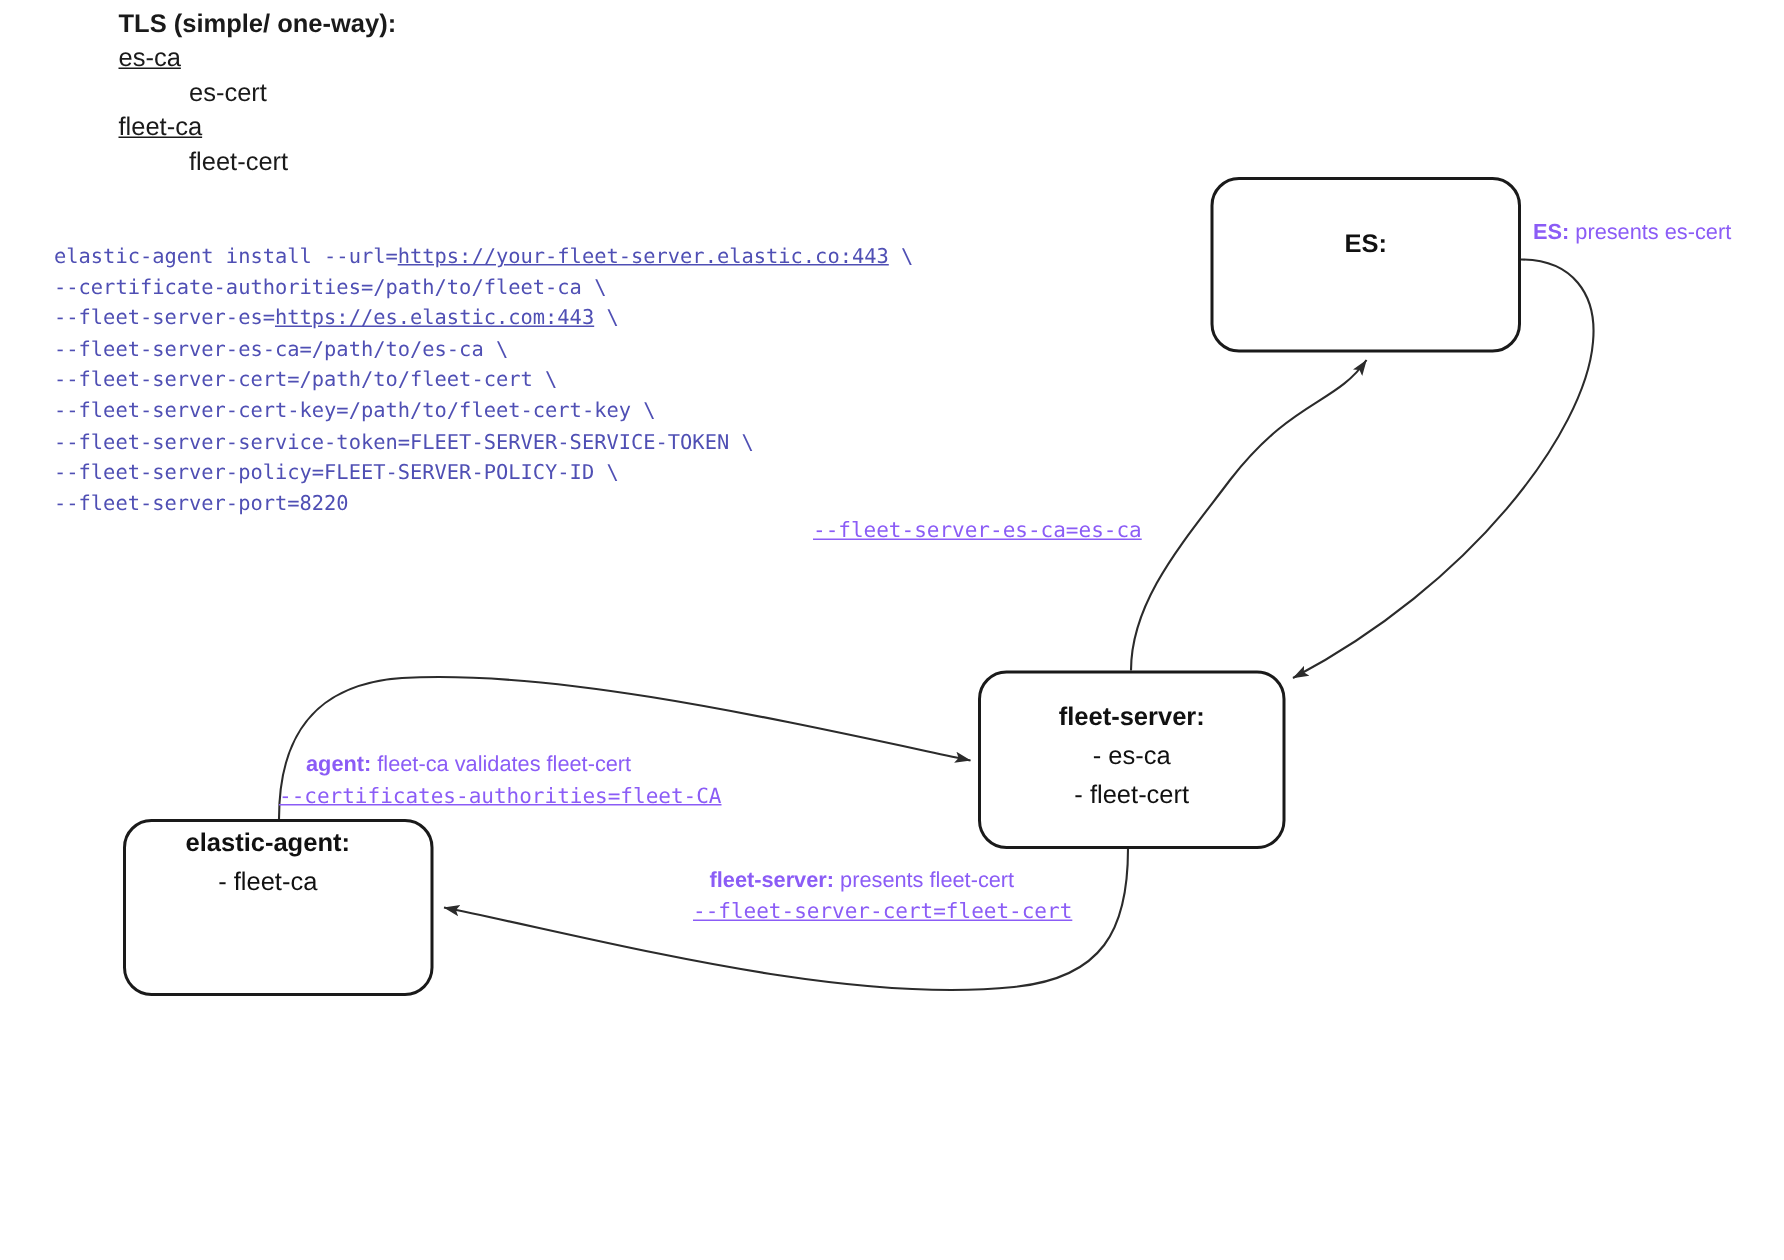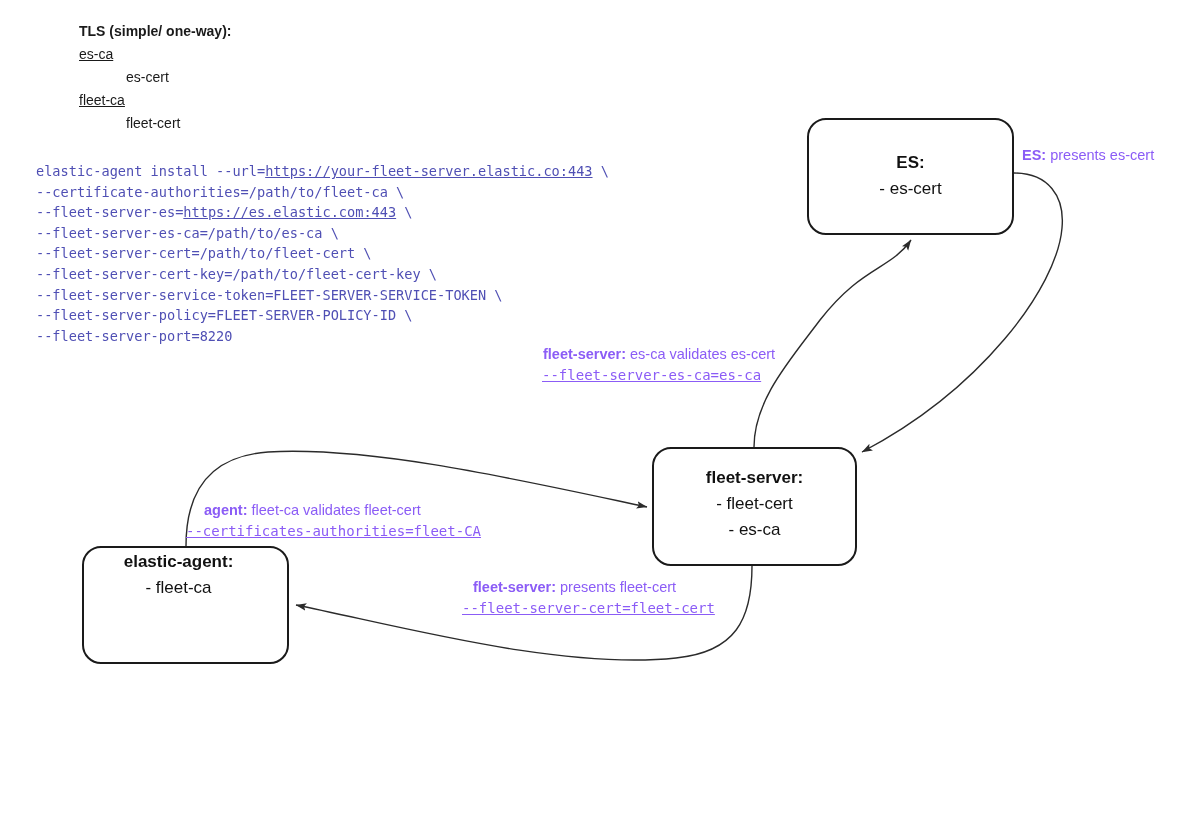--- a/index.html
+++ b/index.html
@@ -15,23 +15,23 @@
     overflow: hidden;
     font-family: "Liberation Sans", sans-serif;
     color: #111111;
     -webkit-font-smoothing: antialiased;
   }
 
   
   #legend {
     position: absolute;
     left: 79px;
-    top: 20px;
+    top: 4px;
     width: 320px;
-    font-size: 14px;
+    font-size: 17px;
     line-height: 23px;
     color: #1a1a1a;
   }
   #legend .legend-title {
     font-weight: bold;
   }
   #legend .indent-1 { padding-left: 0px; text-decoration: underline; }
   #legend .indent-2 { padding-left: 8px; margin-left: 39px; }
 
   
@@ -139,40 +139,38 @@
 
   <path d="M 1014,173 C 1048,173 1065,196 1062,228 C 1057,288 980,390 862,452" fill="none" stroke="#2b2b2b" stroke-width="1.4" marker-end="url(#arrowhead)"></path>
 
   <path d="M 186,546 C 186,490 210,456 268,452 C 372,446 520,480 647,507" fill="none" stroke="#2b2b2b" stroke-width="1.4" marker-end="url(#arrowhead)"></path>
 
   <path d="M 752,566 C 752,620 735,652 676,658 C 560,670 400,626 296,605" fill="none" stroke="#2b2b2b" stroke-width="1.4" marker-end="url(#arrowhead)"></path>
 </svg>
 
 <div class="node-label" id="node-es-label">
   <span class="node-title">ES:</span>
-  <span class="node-item">- es-cert</span>
 </div>
 
 <div class="node-label" id="node-fleet-label">
   <span class="node-title">fleet-server:</span>
+  <span class="node-item">- es-ca</span>
   <span class="node-item">- fleet-cert</span>
-  <span class="node-item">- es-ca</span>
 </div>
 
 <div class="node-label" id="node-agent-label">
   <span class="node-title">elastic-agent:</span>
   <span class="node-item">- fleet-ca</span>
 </div>
 
 <div class="edge-label" id="label-es-presents">
   <span class="lbl-line"><span class="lbl-bold">ES:</span><span> presents es-cert</span></span>
 </div>
 
 <div class="edge-label" id="label-fleet-validates">
-  <span class="lbl-line"><span class="lbl-bold">fleet-server:</span><span> es-ca validates es-cert</span></span>
   <span class="lbl-mono">--fleet-server-es-ca=es-ca</span>
 </div>
 
 <div class="edge-label" id="label-agent-validates">
   <span class="lbl-line"><span class="lbl-bold">agent:</span><span> fleet-ca validates fleet-cert</span></span>
   <span class="lbl-mono">--certificates-authorities=fleet-CA</span>
 </div>
 
 <div class="edge-label" id="label-fleet-presents">
   <span class="lbl-line"><span class="lbl-bold">fleet-server:</span><span> presents fleet-cert</span></span>

